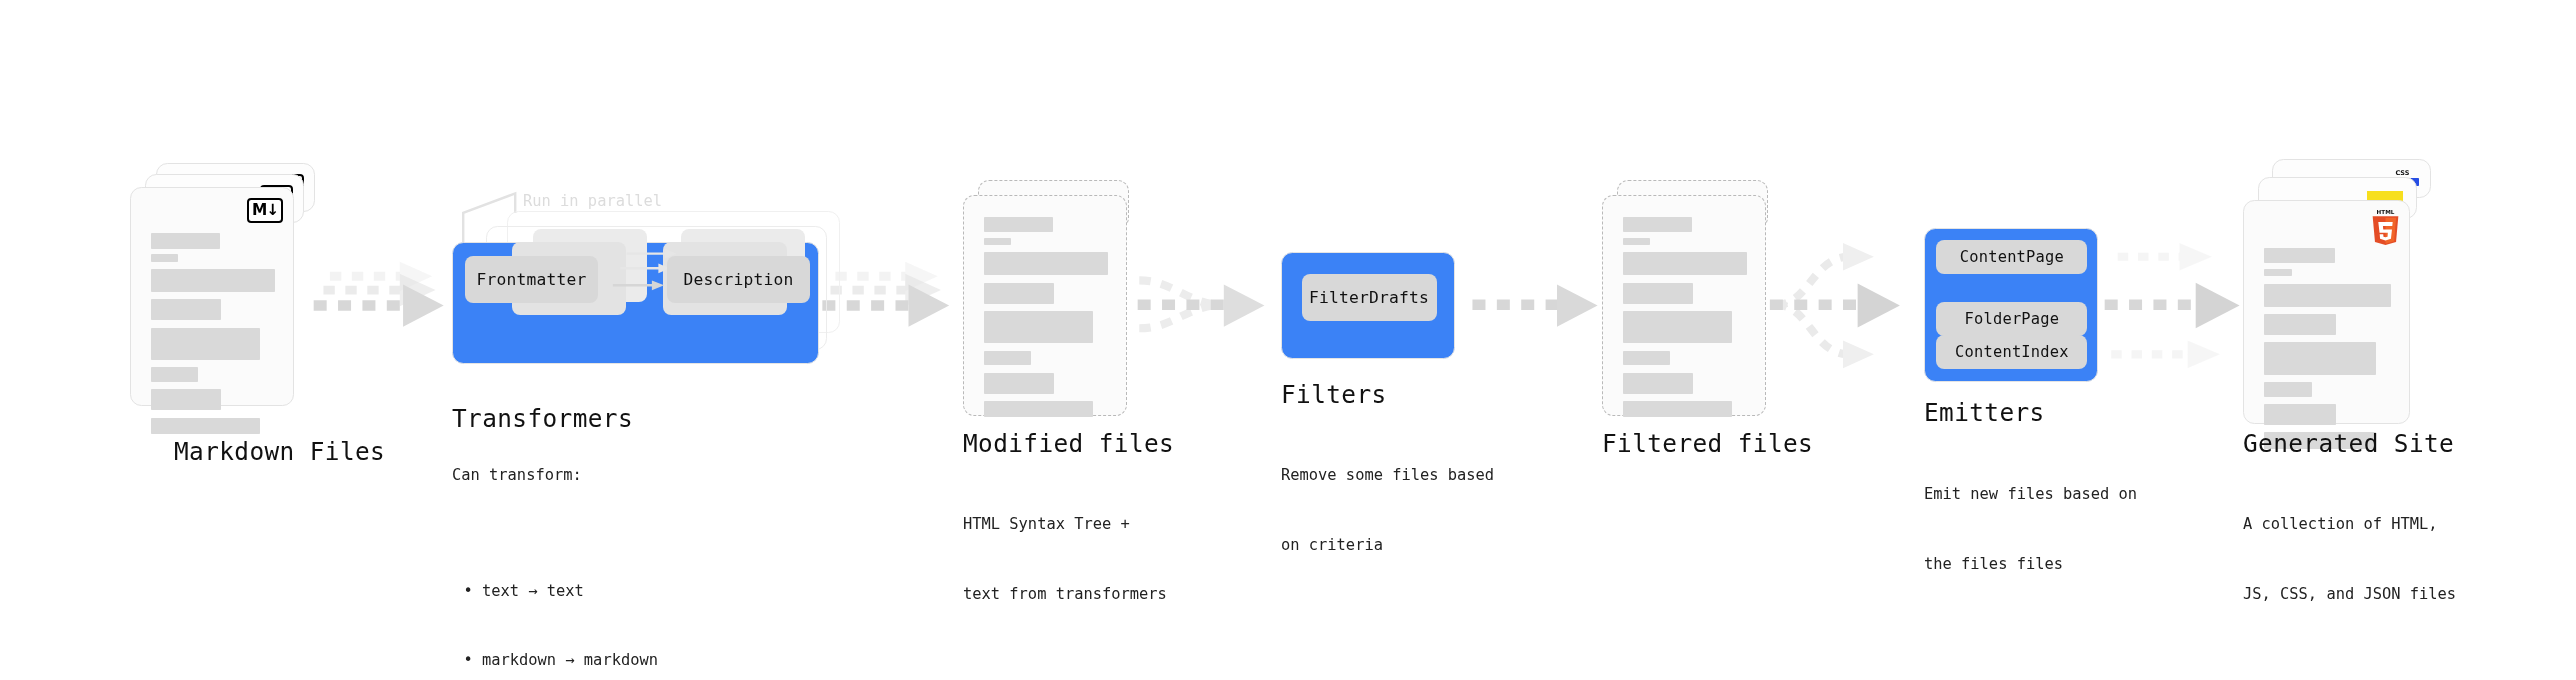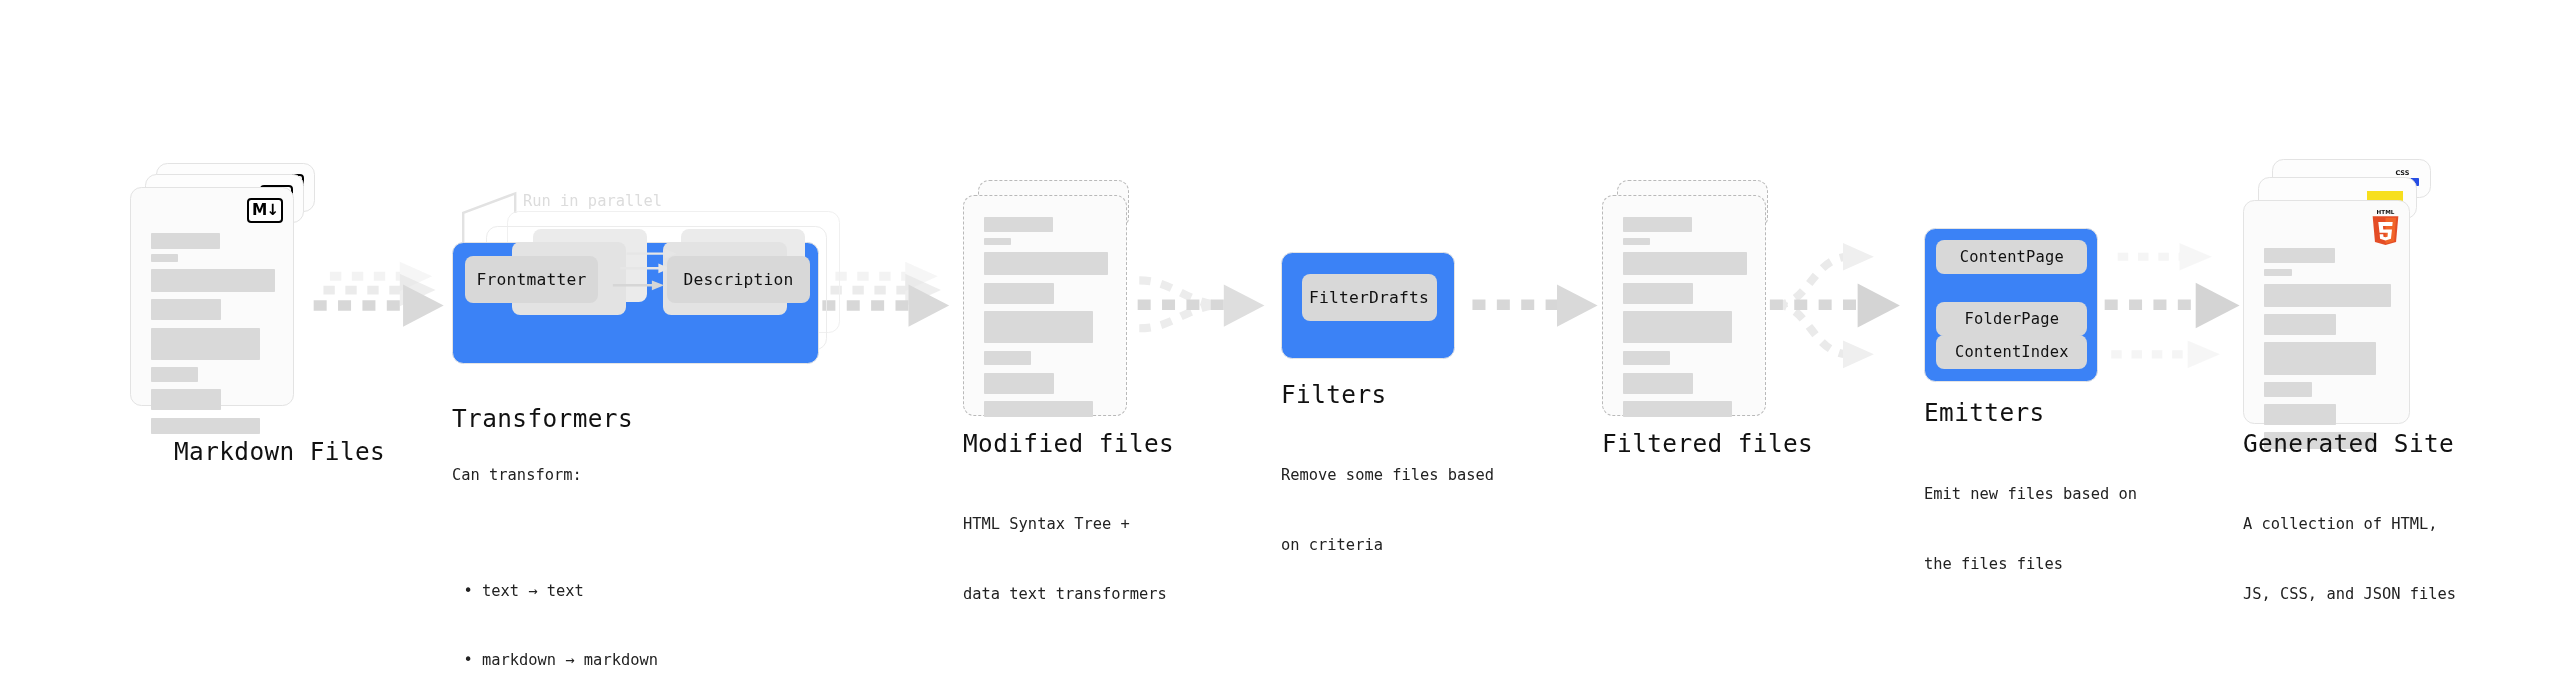--- a/index.html
+++ b/index.html
@@ -274,21 +274,21 @@
         <div class="ln" style="width:38%; height:14.6px;"></div>
         <div class="ln" style="width:57%; height:21px;"></div>
         <div class="ln" style="width:88%; height:16.3px;"></div>
       </div>
     </div>
   </div>
 
   <div class="sec-title" style="left:963px; top:429px;">Modified files</div>
   <div class="sec-sub" style="left:963px; top:467px;">
     <div>HTML Syntax Tree +</div>
-    <div>data text transformers</div>
+    <div>text from transformers</div>
   </div>
 
   <div class="group-box" style="left:1281px; top:252px; width:174px; height:107px;">
     <div class="pill" style="left:19.5px; top:21px; width:135px; height:47px;">FilterDrafts</div>
   </div>
 
   <div class="sec-title" style="left:1281px; top:380px;">Filters</div>
   <div class="sec-sub" style="left:1281px; top:418px;">
     <div>Remove some files based</div>
     <div>on criteria</div>

